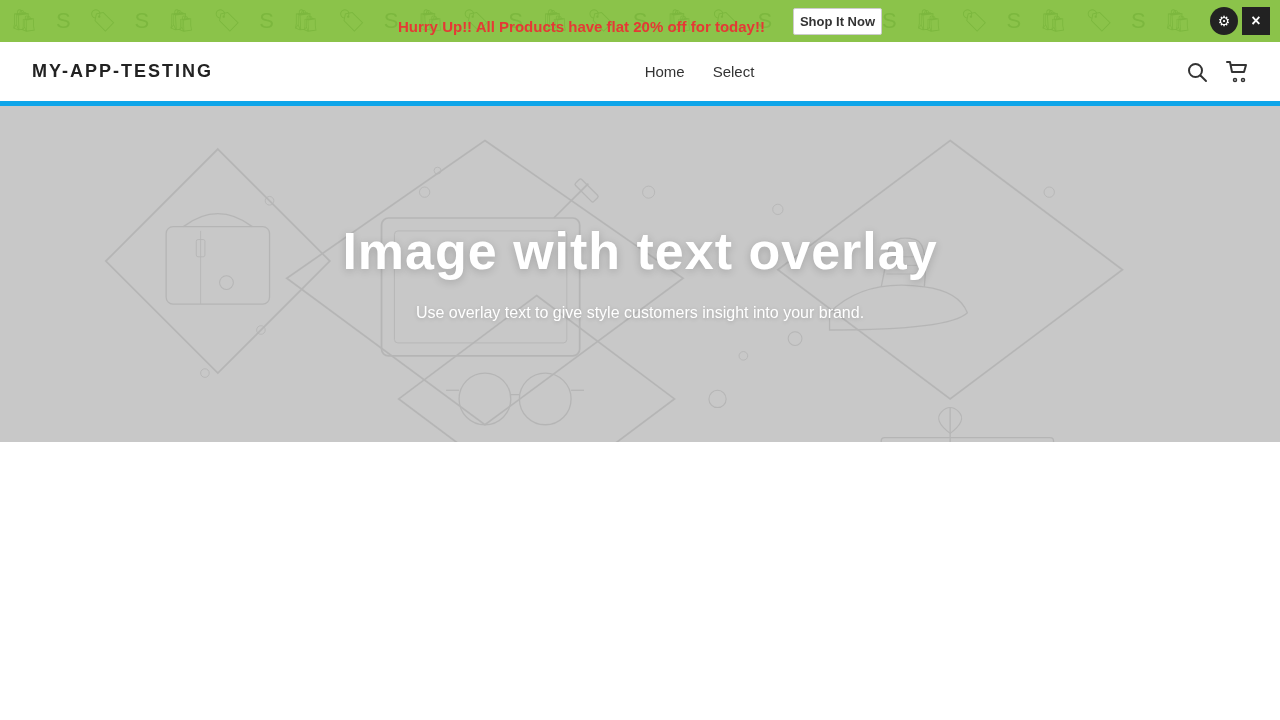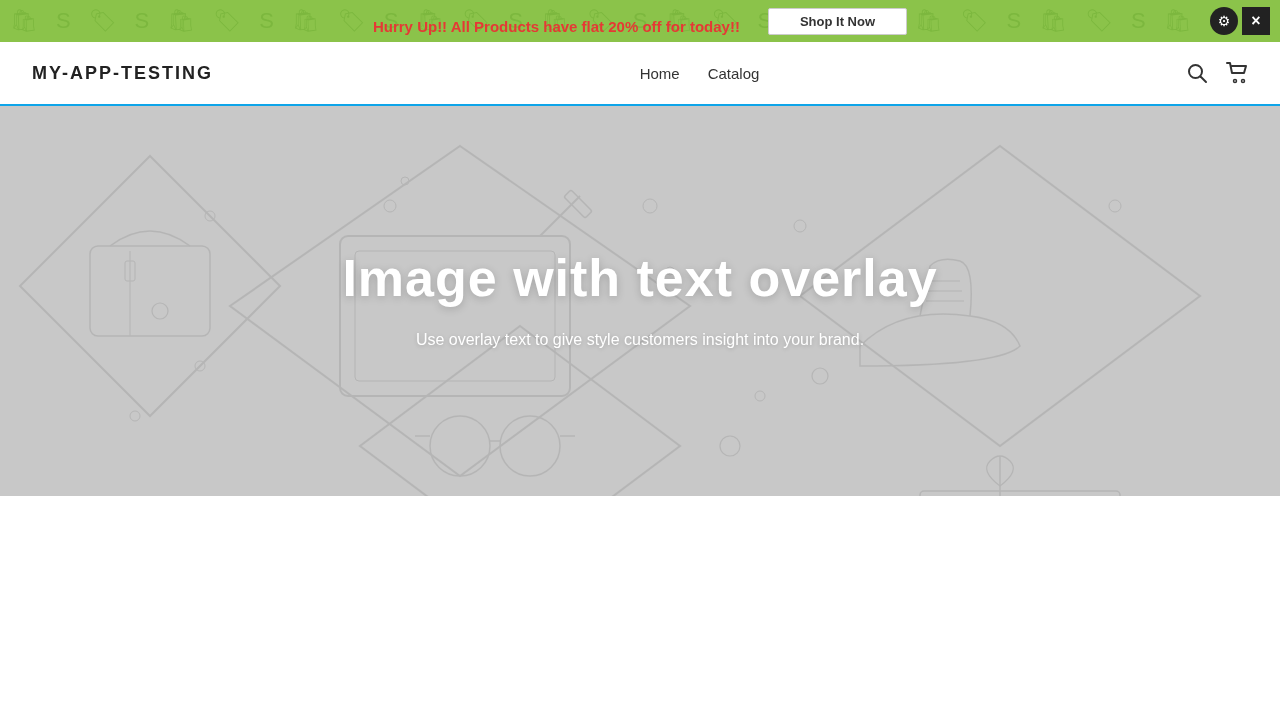--- a/index.html
+++ b/index.html
@@ -37,21 +37,21 @@
       gap: 28px;
     }
     #announcement-bar .bar-text {
       font-size: 15px;
       font-weight: bold;
       color: #e53935;
     }
     #announcement-bar .shop-btn {
       background: #fff;
       border: 1px solid #ccc;
-      padding: 5px 31px;
+      padding: 5px 6px;
       font-size: 13px;
       font-weight: 600;
       color: #333;
       cursor: pointer;
       border-radius: 2px;
     }
     #announcement-bar .close-btn {
       position: absolute;
       right: 10px;
       top: 50%;
@@ -88,21 +88,21 @@
       border-radius: 50%;
     }
 
     
     #header {
       height: 64px;
       display: flex;
       align-items: center;
       justify-content: space-between;
       padding: 0 32px;
-      border-bottom: 2px solid #0ea5e9;
+      border-bottom: 5px solid #0ea5e9;
       background: #fff;
     }
     #header .logo {
       font-size: 18px;
       font-weight: bold;
       letter-spacing: 2px;
       color: #222;
       text-transform: uppercase;
     }
     #header nav {
@@ -127,21 +127,21 @@
       font-size: 20px;
       color: #333;
       display: flex;
       align-items: center;
     }
 
     
     #hero {
       position: relative;
       width: 1280px;
-      height: 390px;
+      height: 336px;
       background: #c8c8c8;
       overflow: hidden;
       display: flex;
       align-items: center;
       justify-content: center;
     }
 
     
     #hero .hero-illustration {
       position: absolute;
@@ -226,21 +226,21 @@
     <button class="shop-btn">Shop It Now</button>
   </div>
   <button class="settings-btn">⚙</button>
   <button class="close-btn">×</button>
 </div>
 
 <div id="header">
   <div class="logo">MY-APP-TESTING</div>
   <nav>
     <a href="#">Home</a>
-    <a href="#">Catalog</a>
+    <a href="#">Select</a>
   </nav>
   <div class="header-icons">
     <button>
       <svg width="22" height="22" viewBox="0 0 22 22" fill="none" xmlns="http://www.w3.org/2000/svg">
         <circle cx="9.5" cy="9.5" r="6.5" stroke="#333" stroke-width="2"></circle>
         <line x1="14.5" y1="14.5" x2="20" y2="20" stroke="#333" stroke-width="2" stroke-linecap="round"></line>
       </svg>
     </button>
     <button>
       <svg width="22" height="22" viewBox="0 0 22 22" fill="none" xmlns="http://www.w3.org/2000/svg">

